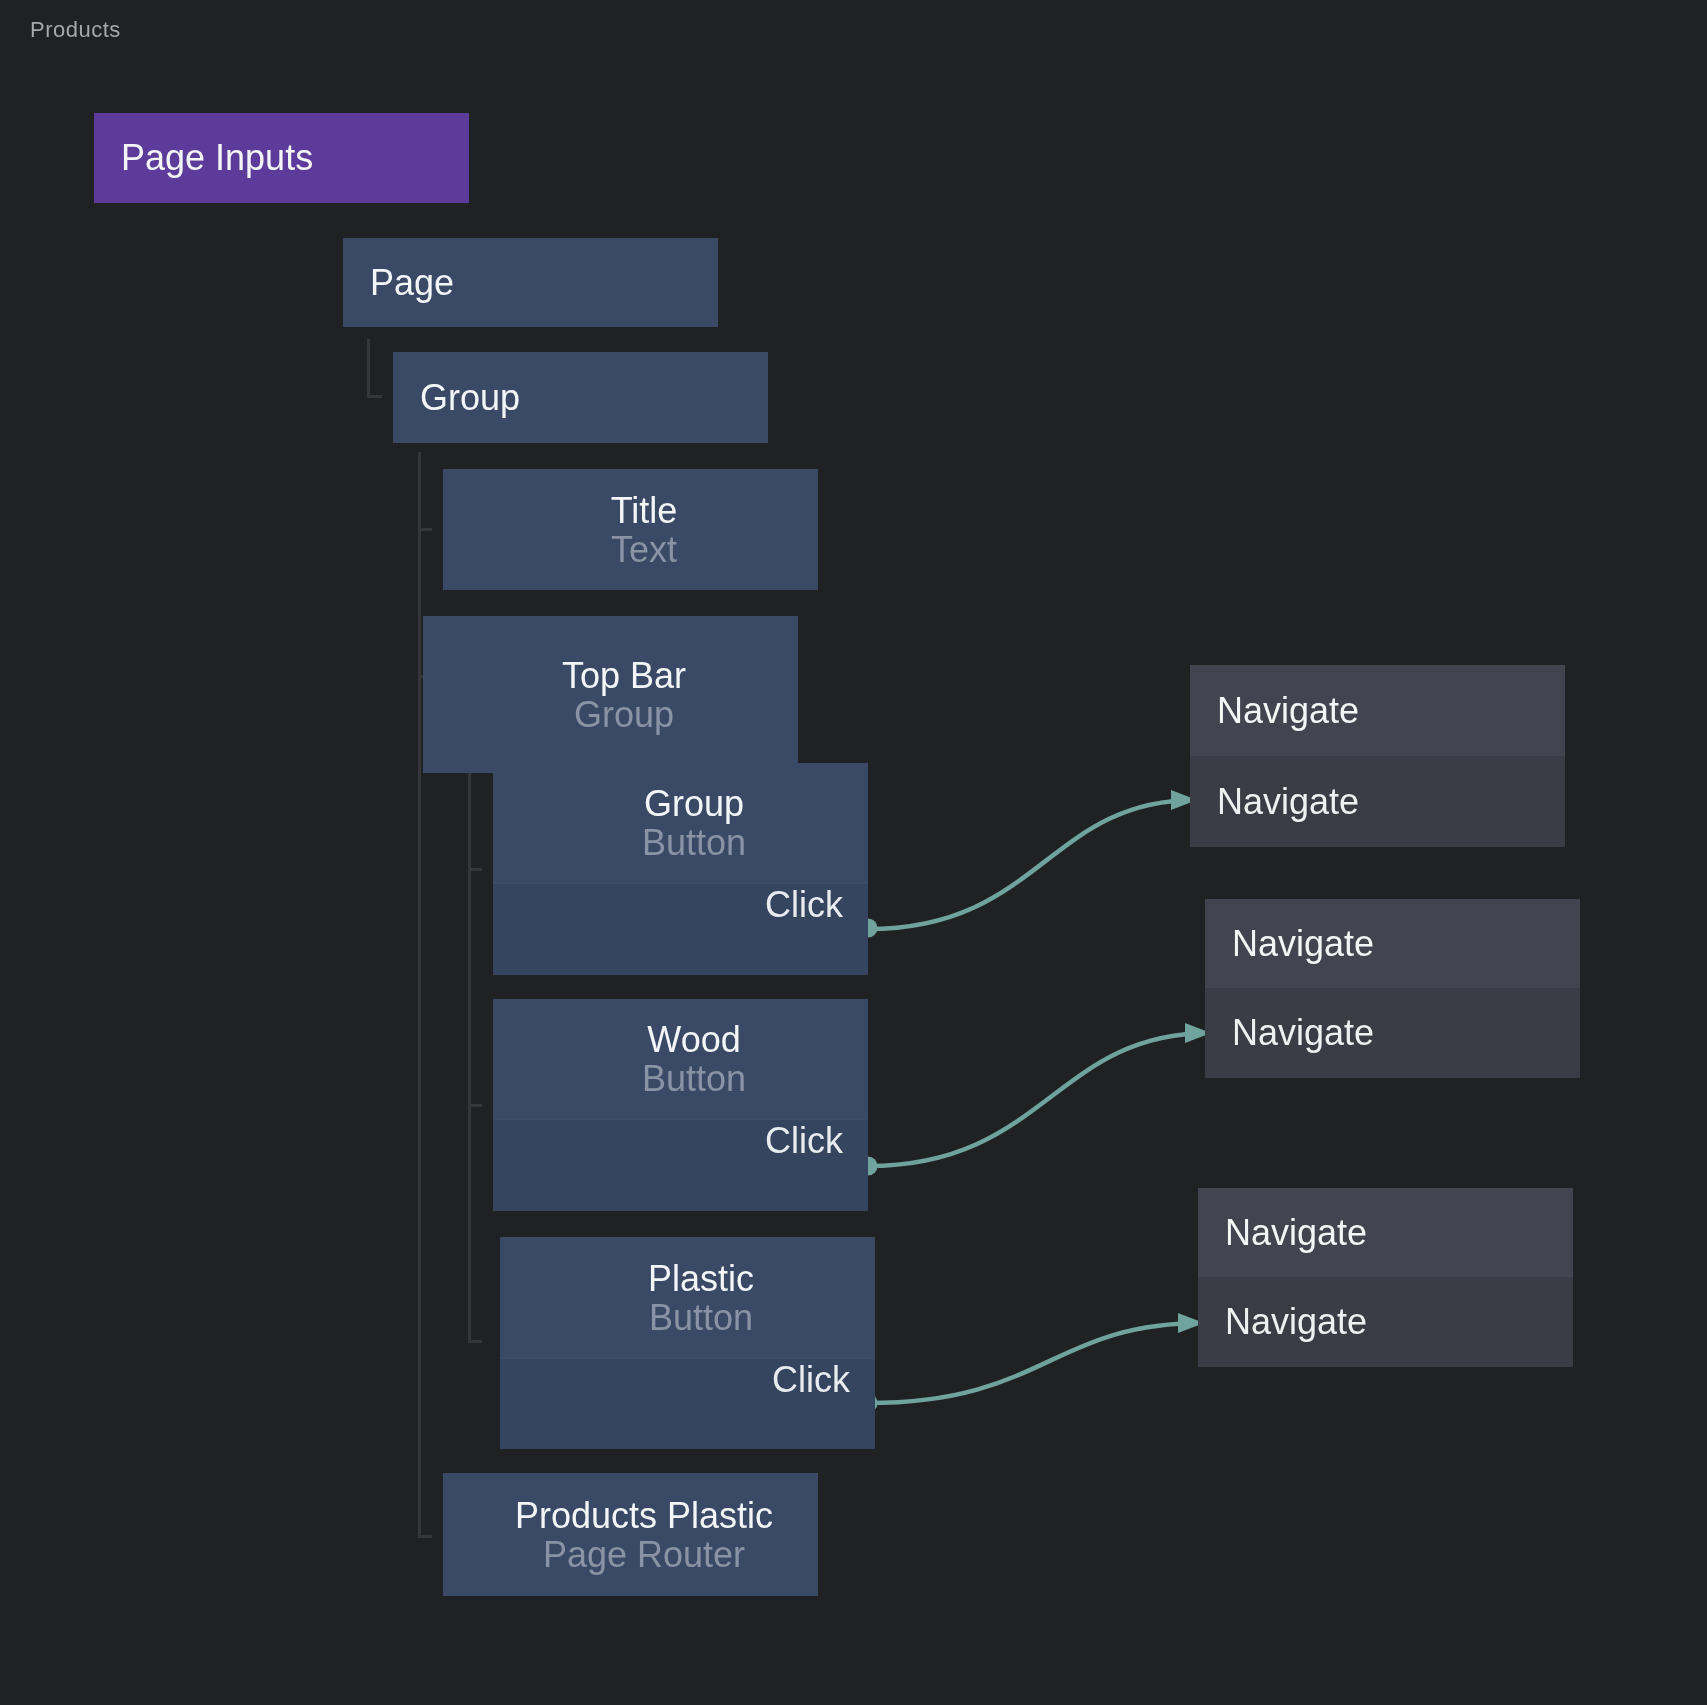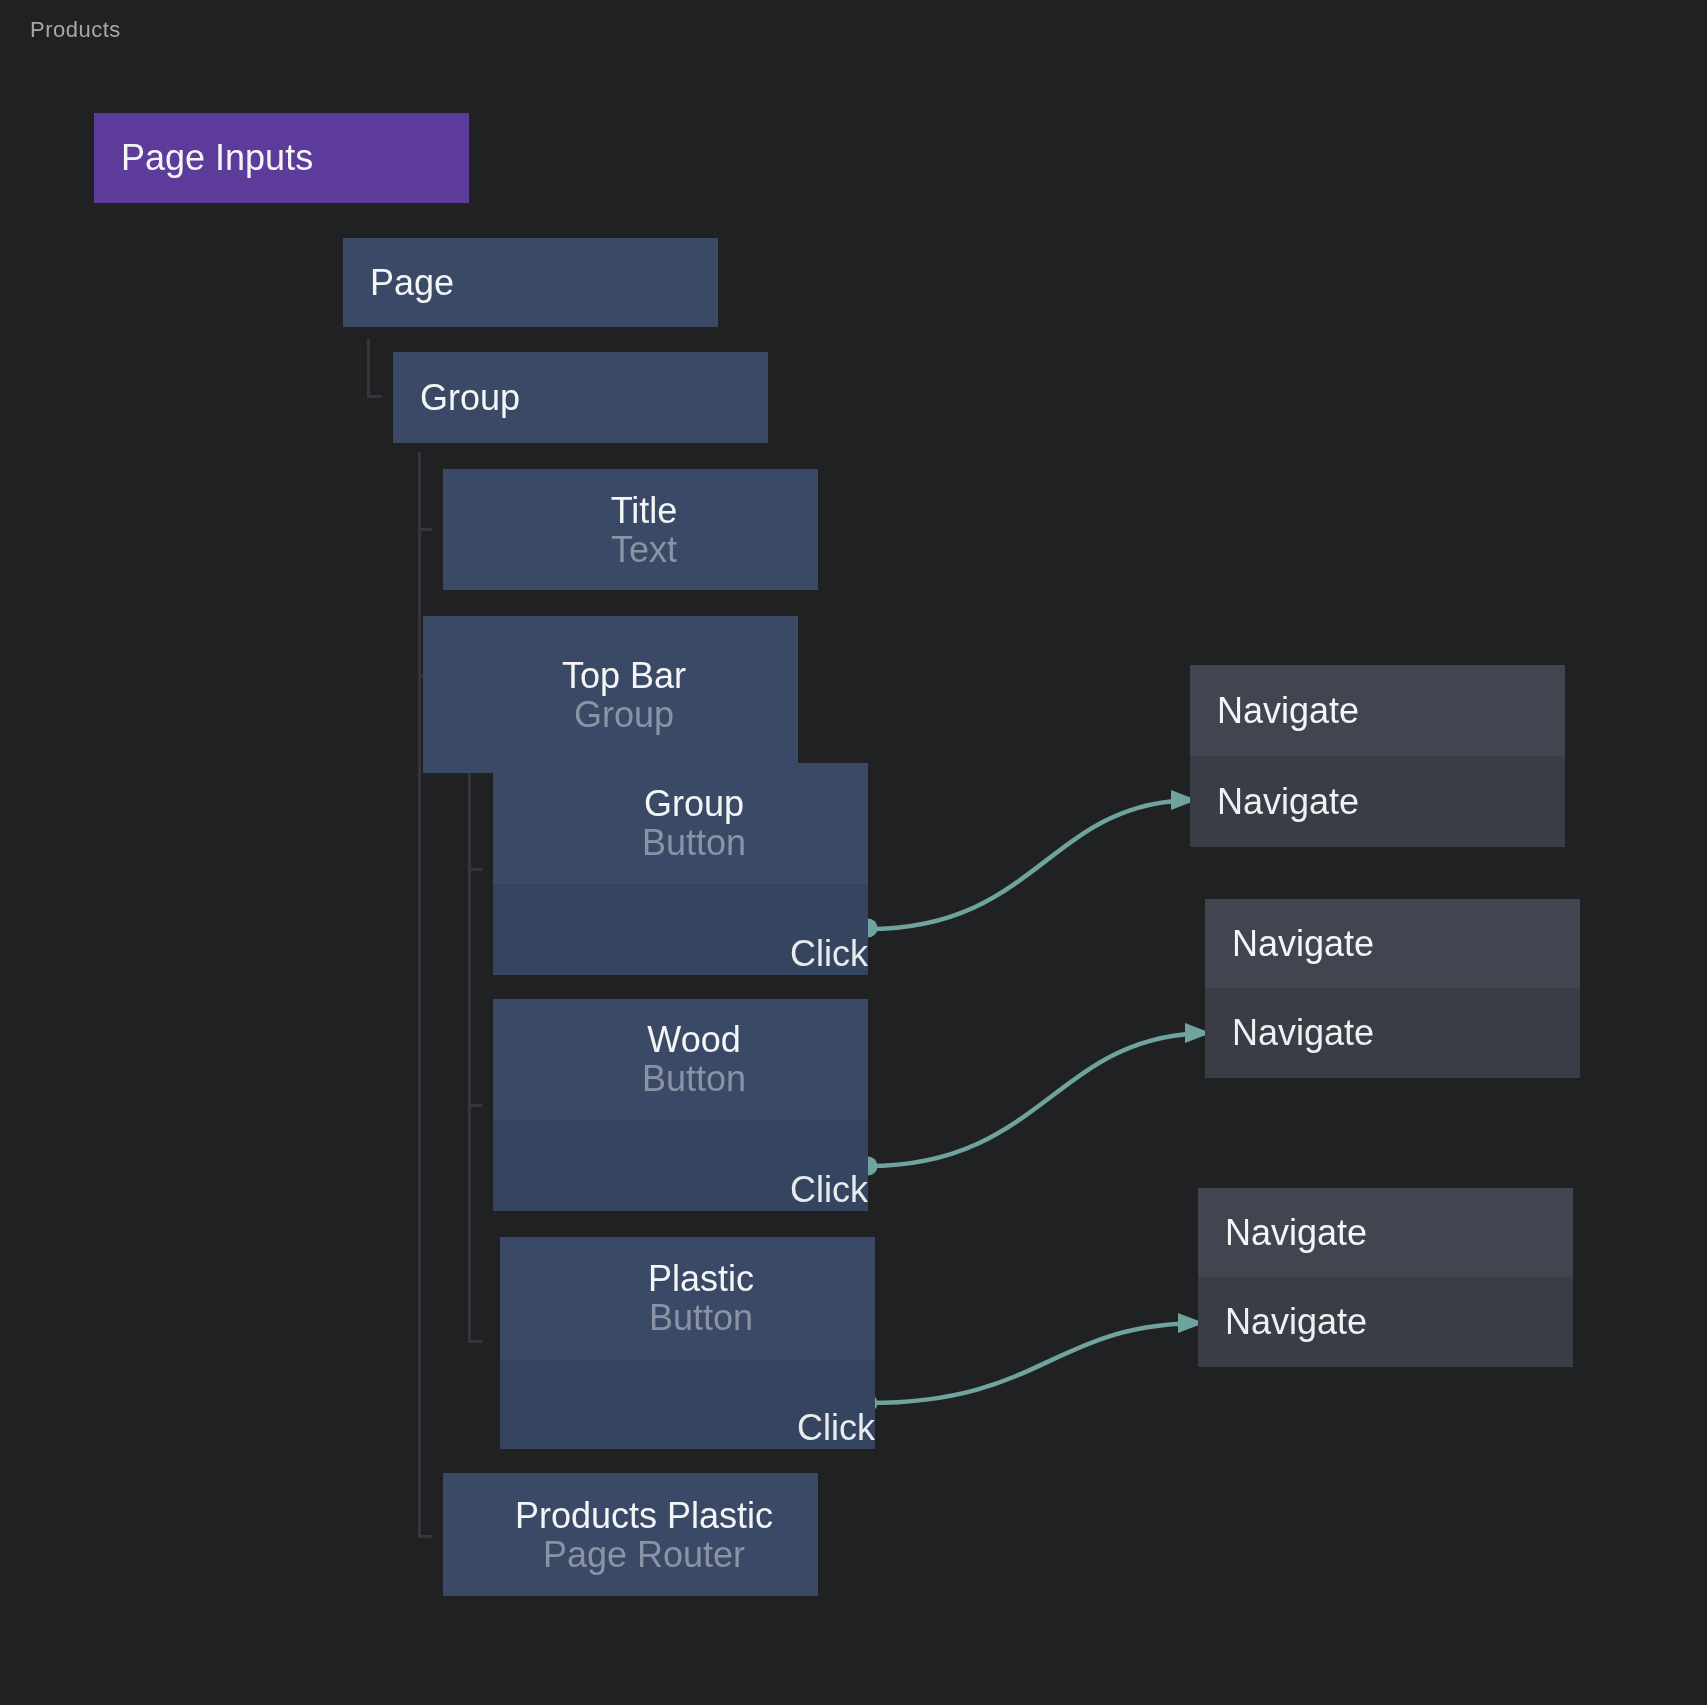--- a/index.html
+++ b/index.html
@@ -41,22 +41,22 @@
   .head{
     display:flex;flex-direction:column;justify-content:center;
     padding-left:27px;line-height:39px;align-items:center;
   }
   .node-title{color:var(--text-primary);}
   .node-subtitle{color:var(--text-muted);}
   .two-line .head{height:100%;}
   .btn-node .head{height:120px;background:var(--node-blue);}
   .btn-node .port-row{
     height:92px;background:var(--node-blue-dark);
-    display:flex;align-items:flex-end;justify-content:flex-end;
-    color:#e9ecef;
+    display:flex;align-items:flex-start;justify-content:flex-end;
+    padding-right:25px;color:#e9ecef;
     border-top:1px solid rgba(255,255,255,0.05);
   }
   .nav-node .nav-head{
     height:91px;background:var(--node-gray);
     display:flex;align-items:center;padding-left:27px;
   }
   .nav-node .nav-body{
     height:91px;background:var(--node-gray-dark);
     display:flex;align-items:center;padding-left:27px;color:#eef0f2;
   }

